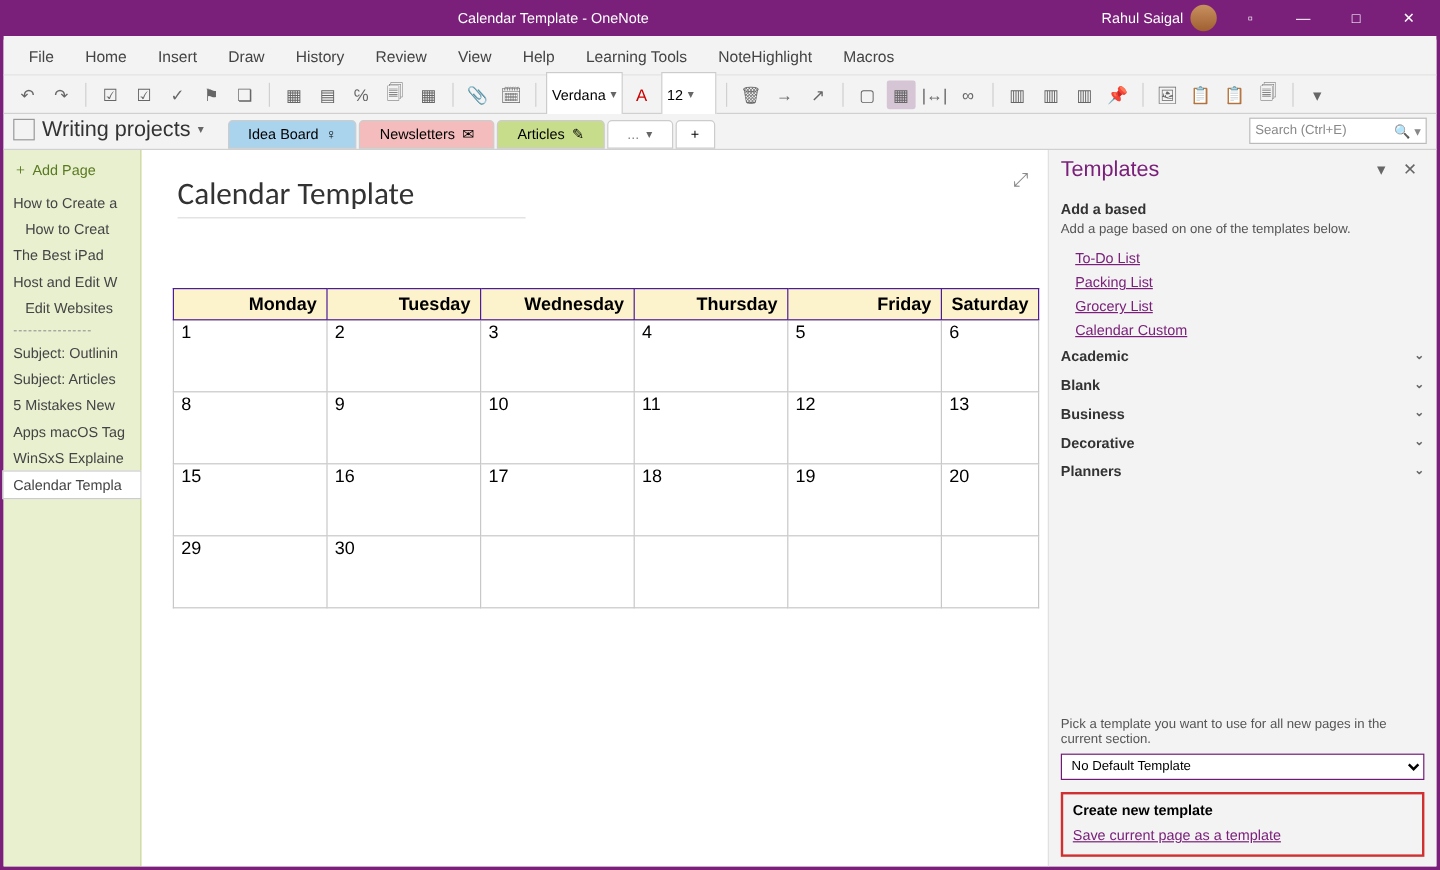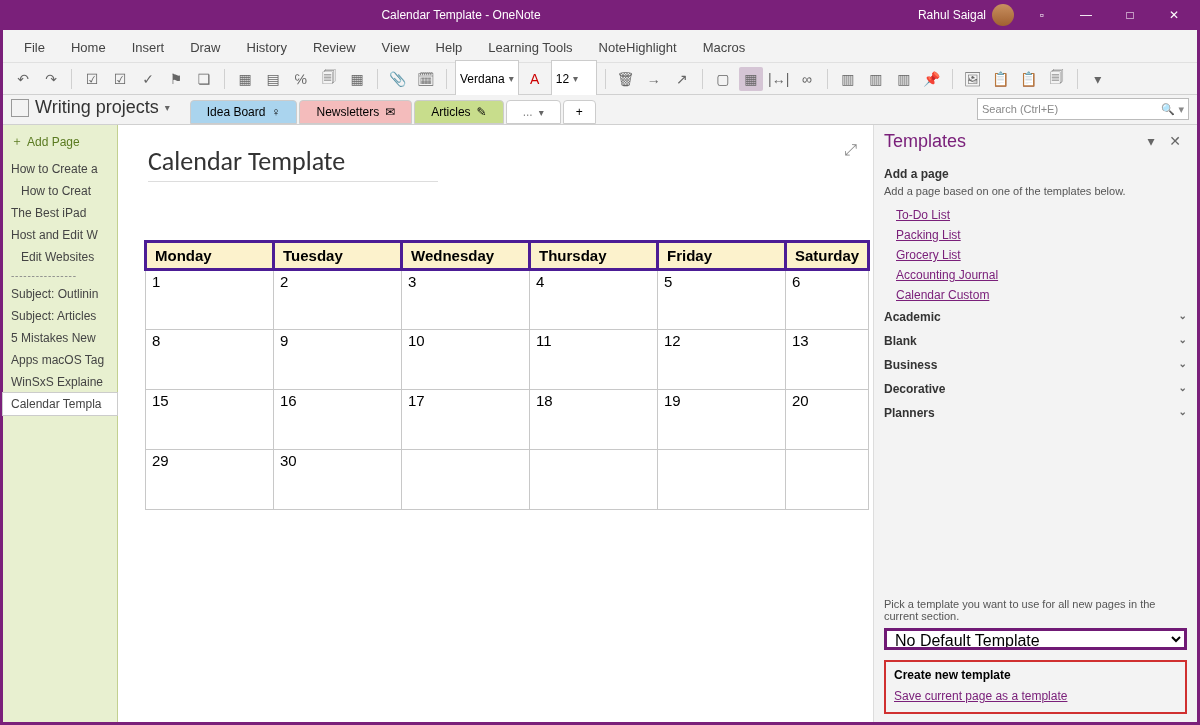--- a/index.html
+++ b/index.html
@@ -20,45 +20,45 @@
 .content-row { flex: 1; display: flex; min-height: 0; }
 .tabsrow { height: 30px; background: #f3f3f3; display: flex; align-items: flex-end; padding-left: 8px; border-bottom: 1px solid #d0d0d0; }
 .nb-name { font-size: 18px; color: #333; padding: 0 8px 6px 24px; display: flex; align-items: center; gap: 6px; position: relative; }
 .nb-icon { position: absolute; left: 0; width: 18px; height: 18px; border: 1px solid #999; }
 .tab { padding: 4px 16px; font-size: 12px; border-top-left-radius: 4px; border-top-right-radius: 4px; border: 1px solid #ccc; margin-right: 2px; cursor: pointer; display: flex; align-items: center; gap: 6px; }
 .tab.blue { background: #aad4ee; }
 .tab.pink { background: #f4bcbc; }
 .tab.green { background: #c8dd8c; }
 .tab.more { background: #fff; color: #888; }
 .tab.add { background: #fff; padding: 4px 12px; }
-.search-box { margin-left: auto; margin-right: 8px; margin-bottom: 4px; width: 212px; height: 22px; border: 1px solid #bbb; background: #fff; display: flex; align-items: center; padding: 0 4px; font-size: 11px; color: #888; justify-content: space-between; }
+.search-box { margin-left: auto; margin-right: 8px; margin-bottom: 4px; width: 148px; height: 22px; border: 1px solid #bbb; background: #fff; display: flex; align-items: center; padding: 0 4px; font-size: 11px; color: #888; justify-content: space-between; }
 .side-pages { width: 115px; background: #e8f0d0; border-right: 1px solid #c3d090; display: flex; flex-direction: column; font-size: 12px; }
 .add-page { padding: 8px; color: #5a7a20; display: flex; align-items: center; gap: 4px; cursor: pointer; }
 .page-item { padding: 4px 8px; color: #444; cursor: pointer; white-space: nowrap; overflow: hidden; }
 .page-item.sel { background: #fff; border: 1px solid #ccc; margin: -1px; }
 .page-div { color: #888; padding: 2px 8px; font-size: 10px; letter-spacing: -1px; }
 .main { flex: 1; background: #fff; padding: 20px 0 0 26px; position: relative; overflow: hidden; }
 .page-title { font-size: 26px; color: #333; font-family: Calibri, sans-serif; padding-bottom: 4px; border-bottom: 1px solid #ddd; width: 290px; margin-left: 4px; }
 .expand { position: absolute; top: 16px; right: 16px; color: #888; cursor: pointer; }
 .cal { margin-top: 58px; border-collapse: collapse; }
-.cal th { background: #fcf2cc; border: 3px solid #4c1d95; padding: 4px 8px; text-align: left; font-size: 15px; font-family: Verdana, sans-serif; width: 128px; font-weight: bold; }
+.cal th { background: #fcf2cc; border: 1px solid #4c1d95; padding: 4px 8px; text-align: right; font-size: 15px; font-family: Verdana, sans-serif; width: 128px; font-weight: bold; }
 .cal td { border: 1px solid #c8c8c8; padding: 2px 6px; height: 60px; vertical-align: top; font-size: 15px; font-family: Verdana, sans-serif; }
 .cal th:last-child { width: 65px; }
 .templates { width: 324px; background: #f3f3f3; border-left: 1px solid #ddd; display: flex; flex-direction: column; font-size: 12px; }
 .tpl-header { display: flex; align-items: center; padding: 4px 10px; }
 .tpl-header h2 { font-size: 18px; color: #7a207a; font-weight: normal; flex: 1; }
 .tpl-body { padding: 6px 10px; flex: 1; overflow: auto; }
 .tpl-body .heading { font-weight: bold; color: #333; margin: 4px 0; }
 .tpl-body .sub { color: #555; font-size: 11px; margin-bottom: 8px; }
 .tpl-cat { padding: 5px 0; display: flex; justify-content: space-between; font-weight: bold; color: #333; cursor: pointer; }
 .tpl-link { color: #7a207a; text-decoration: underline; padding: 3px 0 3px 12px; display: block; cursor: pointer; }
 .tpl-footer { padding: 8px 10px; }
 .tpl-footer .heading { font-weight: bold; margin-bottom: 4px; }
 .tpl-footer .sub { font-size: 11px; color: #555; margin-bottom: 6px; }
-.tpl-select { width: 100%; height: 22px; border: 3px solid #701a75; background: #fff; font-size: 16px; padding: 0 4px; }
+.tpl-select { width: 100%; height: 22px; border: 1px solid #701a75; background: #fff; font-size: 11px; padding: 0 4px; }
 .create-box { border: 2px solid #d03030; padding: 6px 8px; margin-top: 10px; }
 .chev { color: #666; font-size: 10px; }
 </style>
 </head>
 <body>
 
 <div class="window-border">
   <div class="titlebar">
     <div class="title">Calendar Template  -  OneNote</div>
     <div class="user">
@@ -232,26 +232,25 @@
         </table>
     </div>
 
     <div class="templates">
       <div class="tpl-header">
         <h2>Templates</h2>
         <span class="tbtn">▾</span>
         <span class="tbtn">✕</span>
       </div>
       <div class="tpl-body">
-        <div class="heading">Add a page</div>
+        <div class="heading">Add a based</div>
         <div class="sub">Add a page based on one of the templates below.</div>
         <a class="tpl-link">To-Do List</a>
         <a class="tpl-link">Packing List</a>
         <a class="tpl-link">Grocery List</a>
-        <a class="tpl-link">Accounting Journal</a>
         <a class="tpl-link">Calendar Custom</a>
         <div class="tpl-cat">
             <span>Academic</span>
             <span class="chev">⌄</span>
           </div>
         <div class="tpl-cat">
             <span>Blank</span>
             <span class="chev">⌄</span>
           </div>
         <div class="tpl-cat">

